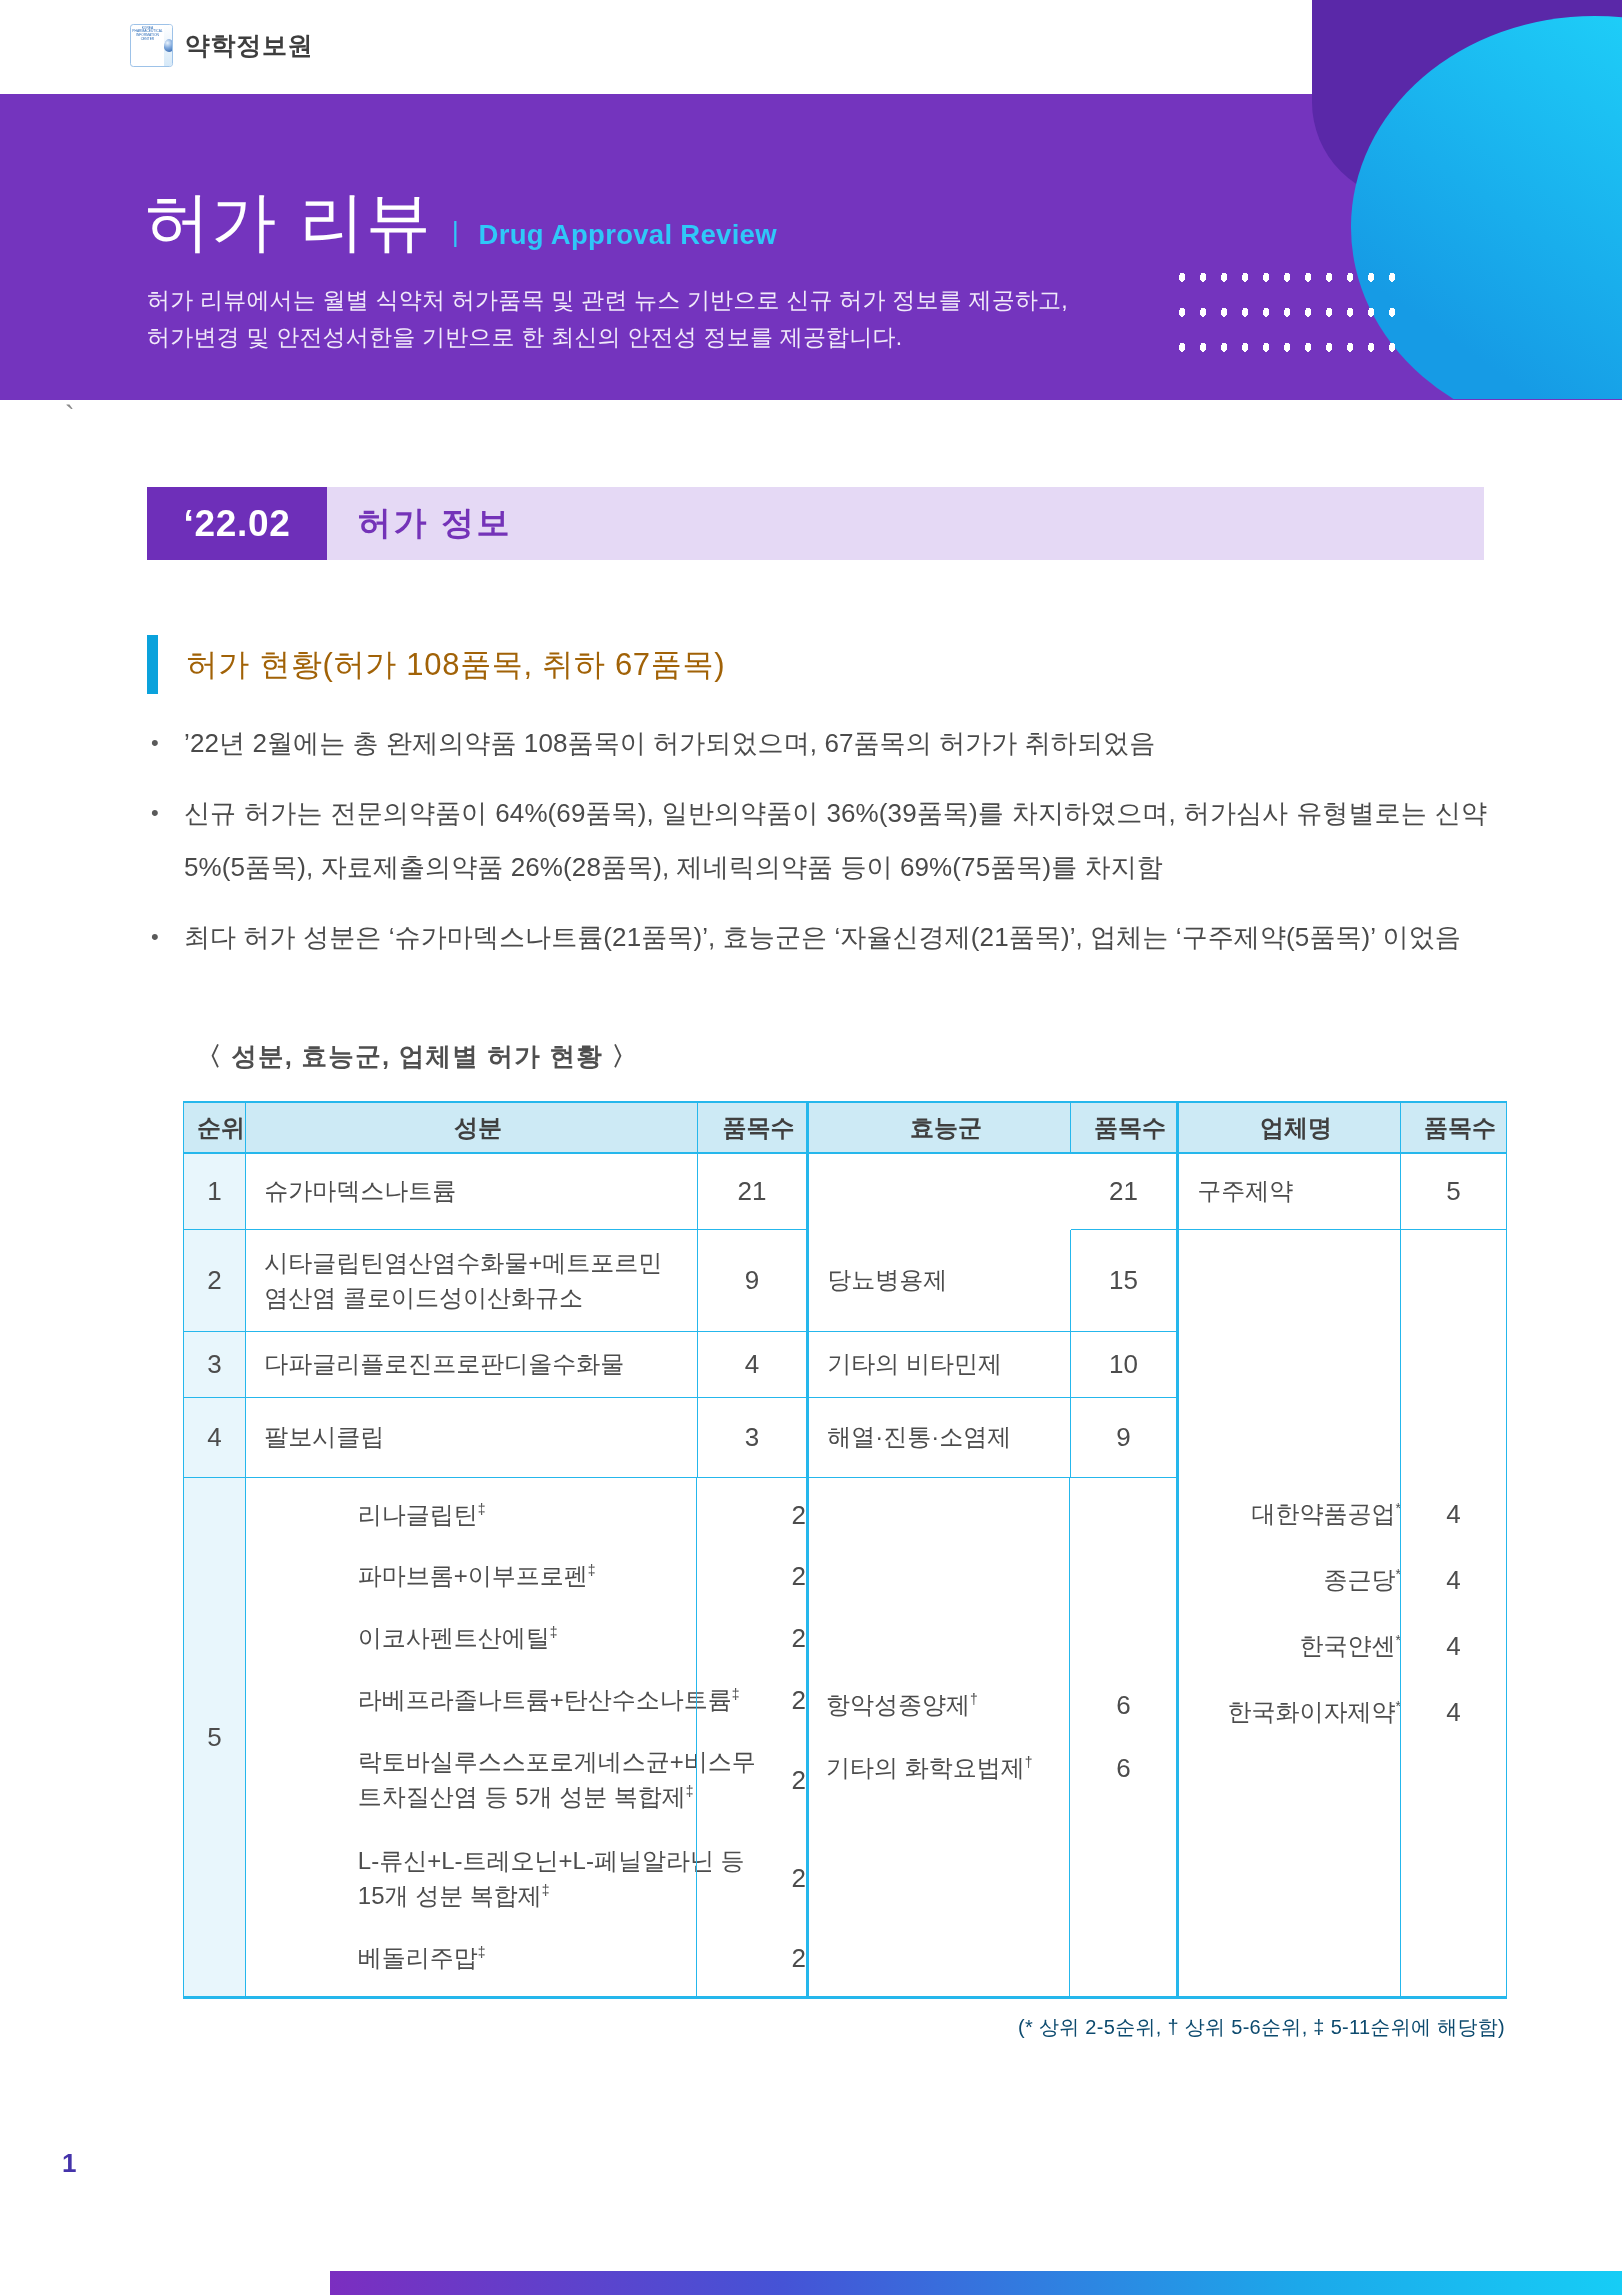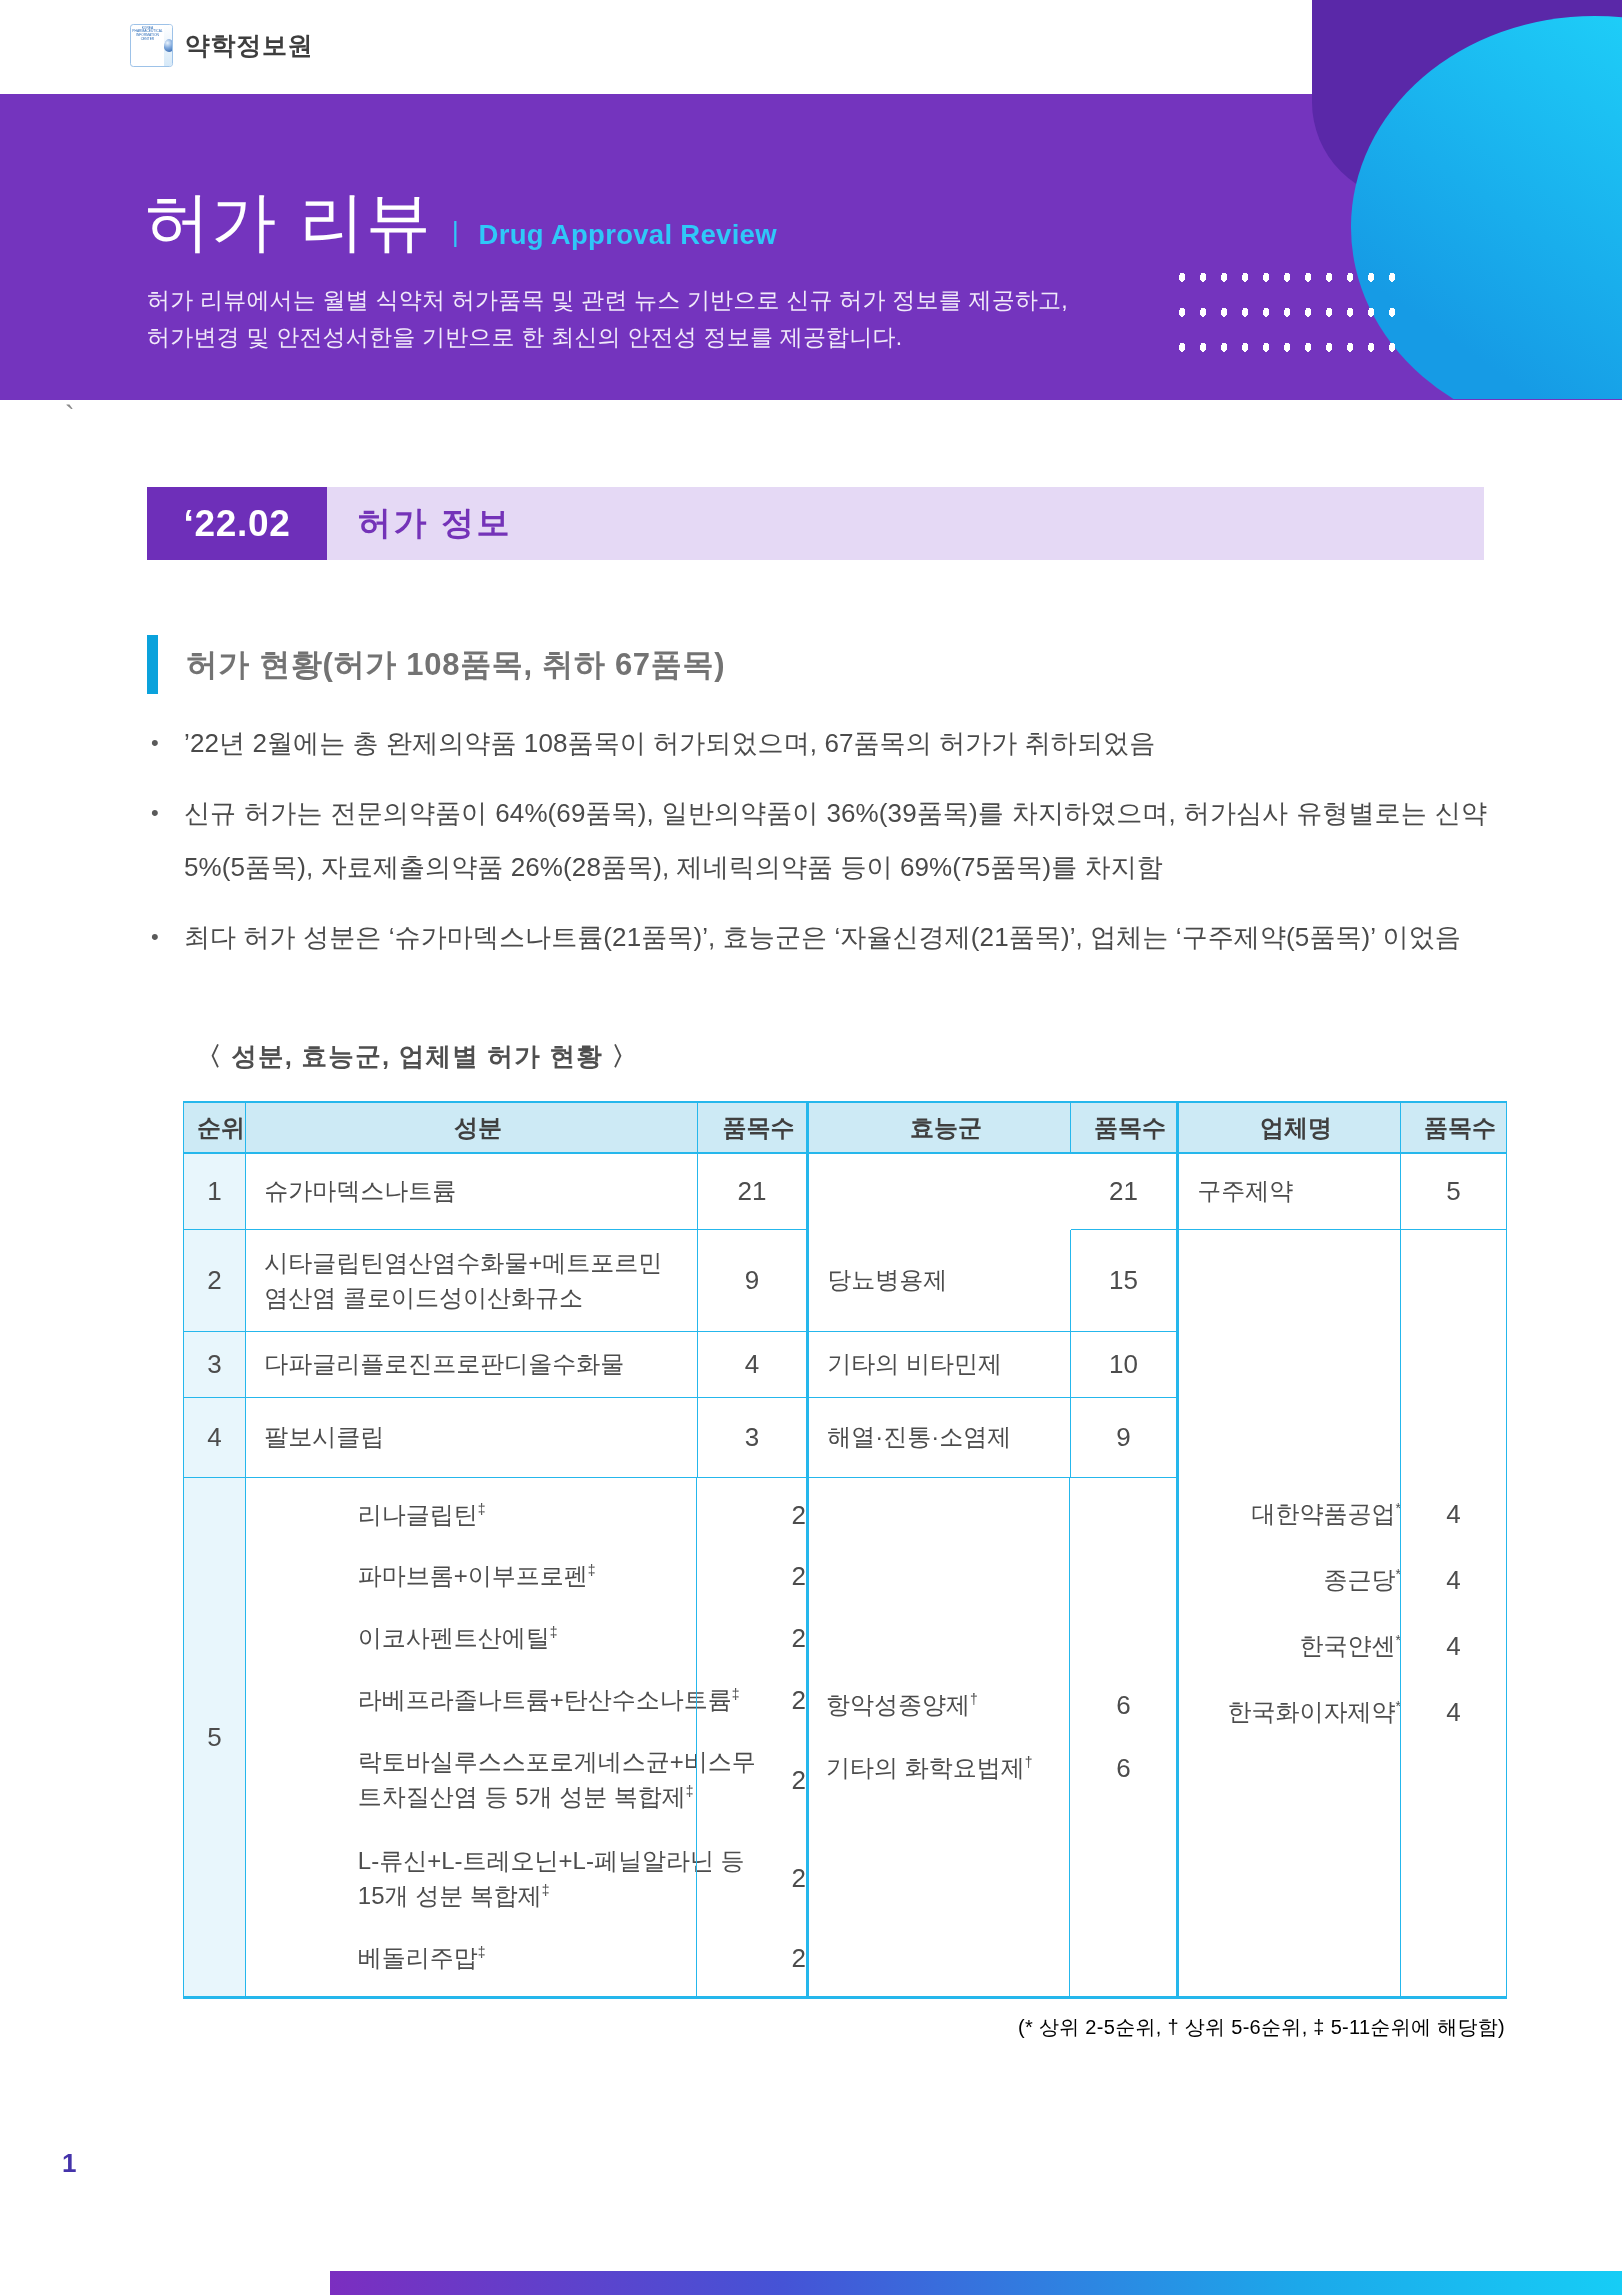--- a/index.html
+++ b/index.html
@@ -47,21 +47,21 @@
   .date-box{position:absolute;left:147px;top:487px;width:180px;height:73px;background:#6E2FB9;
         color:#ffffff;font-size:37px;font-weight:700;display:flex;align-items:center;justify-content:center;
         letter-spacing:0.7px;}
   .section-bar{position:absolute;left:327px;top:487px;width:1157px;height:73px;background:#E5D9F5;
         display:flex;align-items:center;}
   .section-title{margin-left:31px;font-size:33px;font-weight:700;color:#7433B8;letter-spacing:2.6px;}
 
   
   .subheading{position:absolute;left:147px;top:635px;display:flex;align-items:center;}
   .accent-bar{display:inline-block;width:10.5px;height:59px;background:#0AA2DC;margin-right:29px;}
-  .subheading-text{font-size:31px;font-weight:700;color:#737373;letter-spacing:0.7px;}
+  .subheading-text{font-size:31px;font-weight:400;color:#a16207;letter-spacing:0.7px;}
 
   
   .bullets{position:absolute;left:147px;top:717px;width:1340px;margin:0;padding:0;list-style:none;}
   .bullets li{position:relative;padding-left:37px;font-size:26px;line-height:2.05;text-align:justify;
         color:#4A4A4A;margin-bottom:17px;letter-spacing:0.1px;}
   .bullets li::before{content:"•";position:absolute;left:3.9px;top:0;color:#5A5A5A;font-size:22px;line-height:2.4;}
 
   
   .table-caption{position:absolute;left:196px;top:1039px;font-size:25.5px;font-weight:600;color:#4F4F4F;letter-spacing:1.3px;}
   .approval-table{position:absolute;left:183px;top:1101px;width:1322px;box-sizing:content-box;
@@ -94,21 +94,21 @@
   .eff-list{justify-content:center;align-items:stretch;gap:27.5px;}
   .eff-list .n{width:262px;box-sizing:border-box;padding:0 13px 0 17px;line-height:1.45;}
   
   .comp-list{justify-content:center;align-items:stretch;gap:25px;}
   .entry{display:flex;align-items:center;min-height:41px;}
   .entry-name{width:222px;box-sizing:border-box;padding-left:17px;text-align:right;}
   .entry-count{flex:1;display:flex;justify-content:center;font-size:26px;}
 
   
   .footnote{position:absolute;left:183px;top:2014px;width:1322px;text-align:right;
-        font-size:20px;color:#000000;letter-spacing:0.3px;}
+        font-size:20px;color:#0c4a6e;letter-spacing:0.3px;}
   .page-number{position:absolute;left:62px;top:2148px;font-size:26px;font-weight:700;color:#4433AA;}
   .bottom-bar{position:absolute;left:330px;top:2271px;width:1292px;height:24px;
         background:linear-gradient(90deg,#7B2EC0,#4553D6 35%,#1CA8EA 75%,#16CDF6);}
 </style>
 </head>
 <body>
 
 <div class="page">
 
   <header class="topbar">

